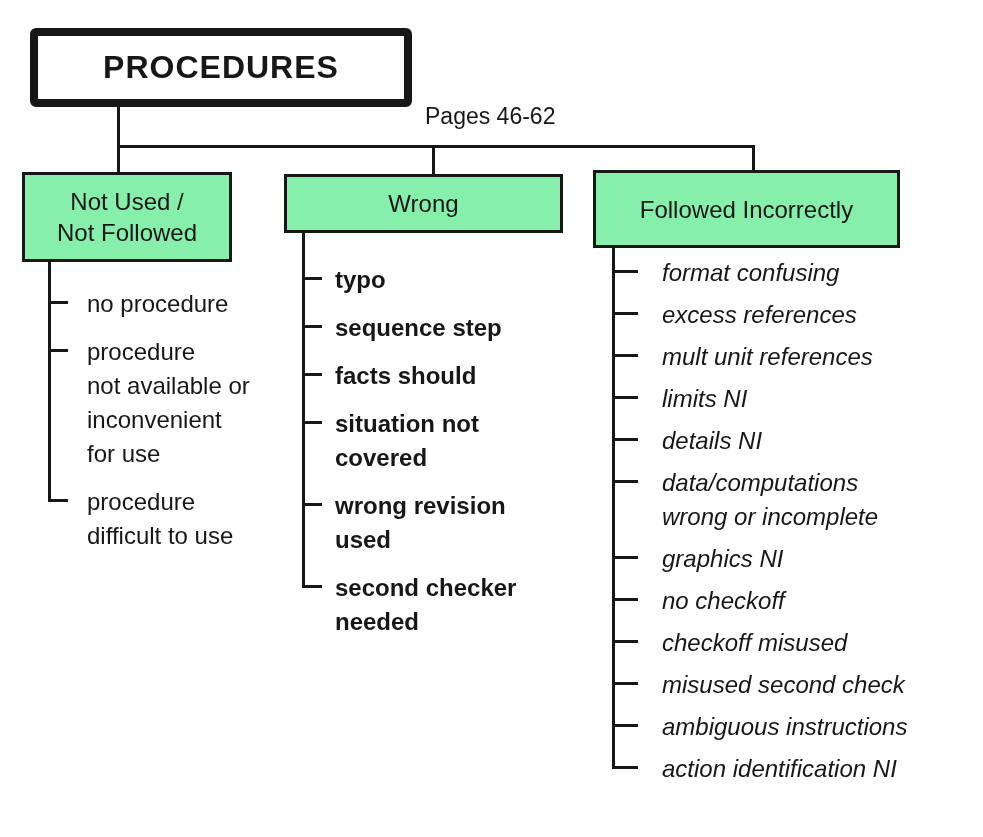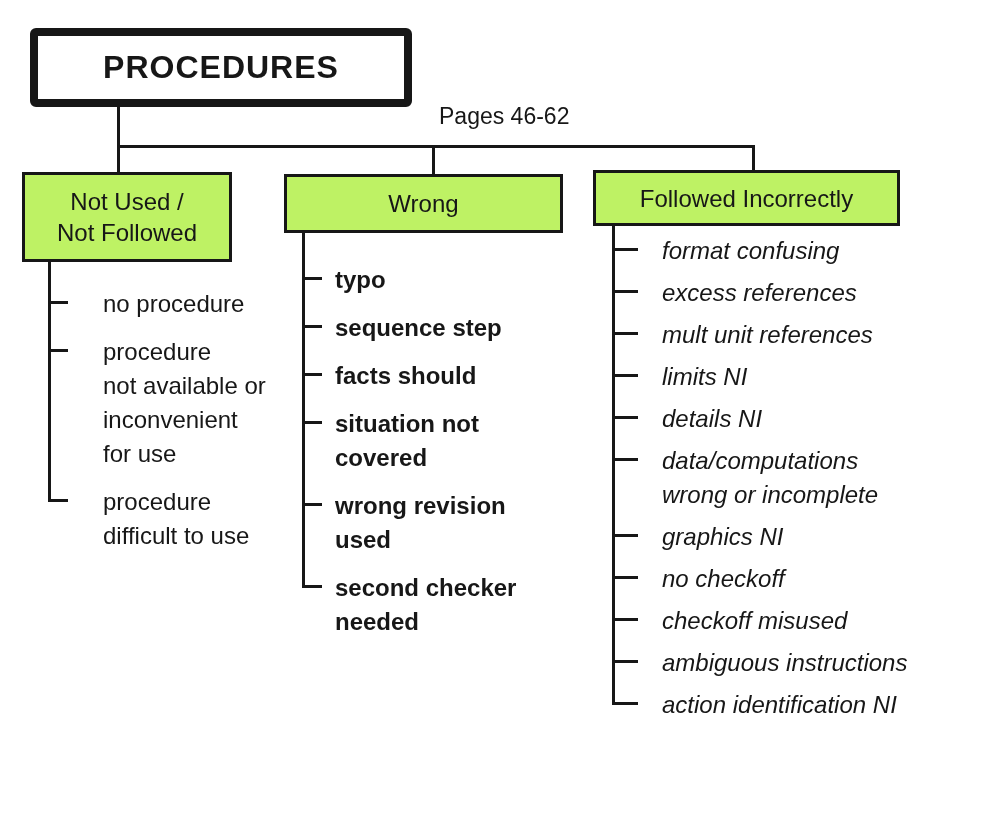--- a/index.html
+++ b/index.html
@@ -8,31 +8,31 @@
     font-family:"Liberation Sans","DejaVu Sans",sans-serif;color:#171717;
     overflow:hidden;
   }
   
   .root-box{
     position:absolute;left:30px;top:28px;width:382px;height:79px;
     border:8px solid #171717;border-radius:6px;background:#fff;
     box-sizing:border-box;display:flex;align-items:center;justify-content:center;
     font-weight:bold;font-size:32px;letter-spacing:1px;
   }
-  .pages-note{position:absolute;left:439px;top:103px;font-size:23px;}
+  .pages-note{position:absolute;left:425px;top:103px;font-size:23px;}
   
   .conn{position:absolute;background:#171717;}
   .conn-stem{left:117px;top:104px;width:3px;height:68px;}
   .conn-hbar{left:117px;top:145px;width:638px;height:3px;}
   .conn-drop-mid{left:432px;top:145px;width:3px;height:29px;}
   .conn-drop-right{left:752px;top:145px;width:3px;height:25px;}
   
   .branch{position:absolute;}
   .bbox{
-    border:3px solid #171717;background:#bef264;box-sizing:border-box;
+    border:3px solid #171717;background:#86efac;box-sizing:border-box;
     display:flex;align-items:center;justify-content:center;text-align:center;
     font-size:24px;line-height:31px;white-space:pre-line;
   }
   .items{list-style:none;margin:0;padding:0;position:relative;}
   .items li{
     position:relative;font-size:24px;line-height:34px;white-space:pre-line;
     padding-bottom:14px;
   }
   .items li{padding-top:var(--pt,0px);}
   
@@ -44,31 +44,31 @@
   .items li::before{
     content:'';position:absolute;left:0;top:calc(var(--pt,0px) + 14px);
     width:20px;height:0;border-top:3px solid #171717;
   }
   
   .items li:last-child::after{bottom:auto;height:calc(var(--pt,0px) + 17px);}
   
   .branch-left{left:22px;top:172px;width:262px;}
   .branch-left .bbox{width:210px;height:90px;}
   .branch-left .items{margin-left:26px;}
-  .branch-left li{padding-left:55px;}
+  .branch-left li{padding-left:39px;}
   .branch-left li:first-child{--pt:25px;}
   
   .branch-mid{left:284px;top:174px;width:300px;}
   .branch-mid .bbox{width:279px;height:59px;}
   .branch-mid .items{margin-left:18px;font-weight:bold;}
   .branch-mid li{padding-left:33px;}
   .branch-mid li:first-child{--pt:30px;}
   
   .branch-right{left:593px;top:170px;width:385px;}
-  .branch-right .bbox{width:307px;height:56px;}
+  .branch-right .bbox{width:307px;height:78px;}
   .branch-right .items{margin-left:19px;}
   .branch-right li{padding-left:50px;padding-bottom:8px;font-style:italic;}
   .branch-right li::before{width:26px;}
   .branch-right li:first-child{--pt:8px;}
 </style>
 </head>
 <body>
 
 <div class="canvas">
 
@@ -124,18 +124,19 @@
         <li><span>format confusing</span></li>
         <li><span>excess references</span></li>
         <li><span>mult unit references</span></li>
         <li><span>limits NI</span></li>
         <li><span>details NI</span></li>
         <li><span>data/computations
 wrong or incomplete</span></li>
         <li><span>graphics NI</span></li>
         <li><span>no checkoff</span></li>
         <li><span>checkoff misused</span></li>
+        <li><span>misused second check</span></li>
         <li><span>ambiguous instructions</span></li>
         <li><span>action identification NI</span></li>
       </ul>
   </div>
 
 </div>
 
 </body></html>

